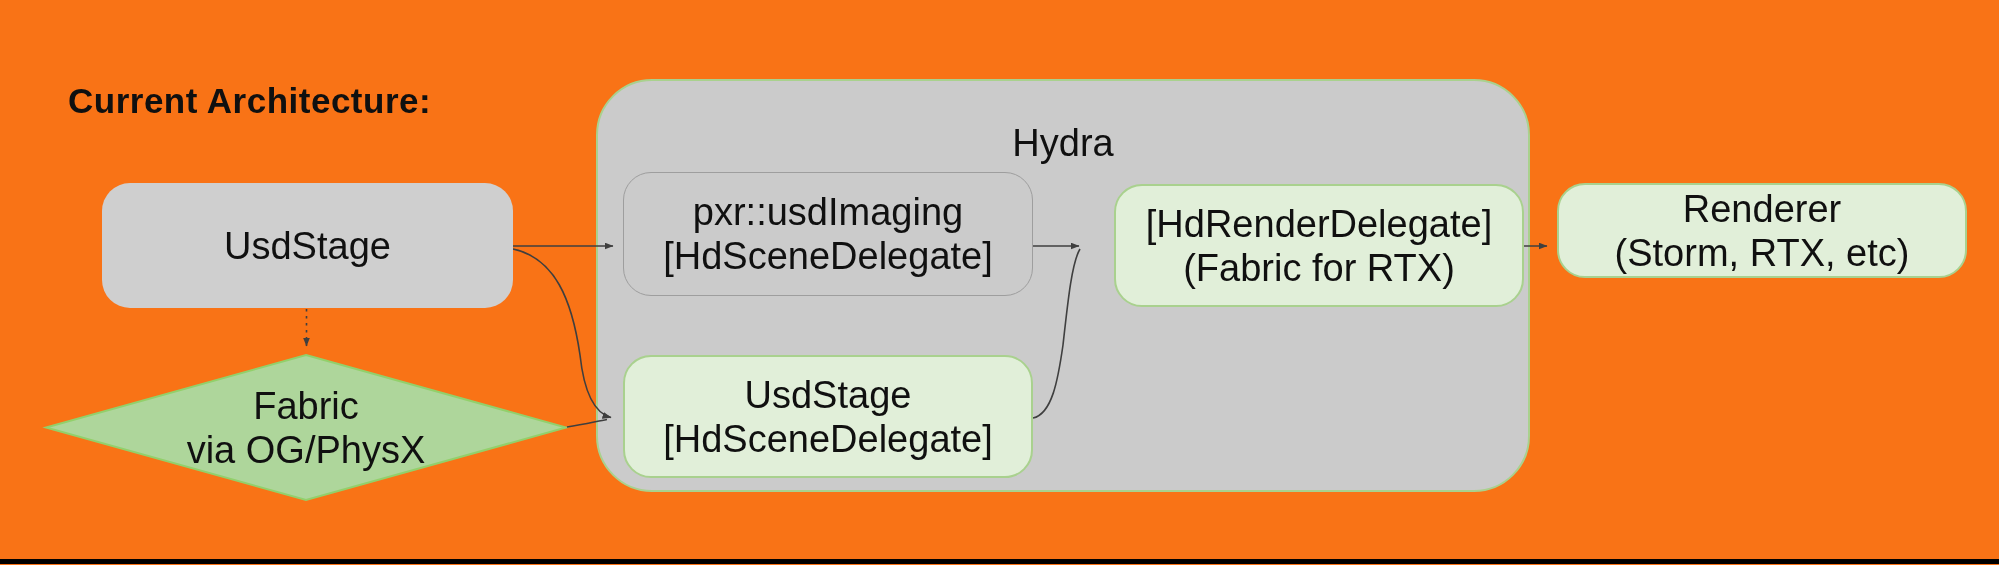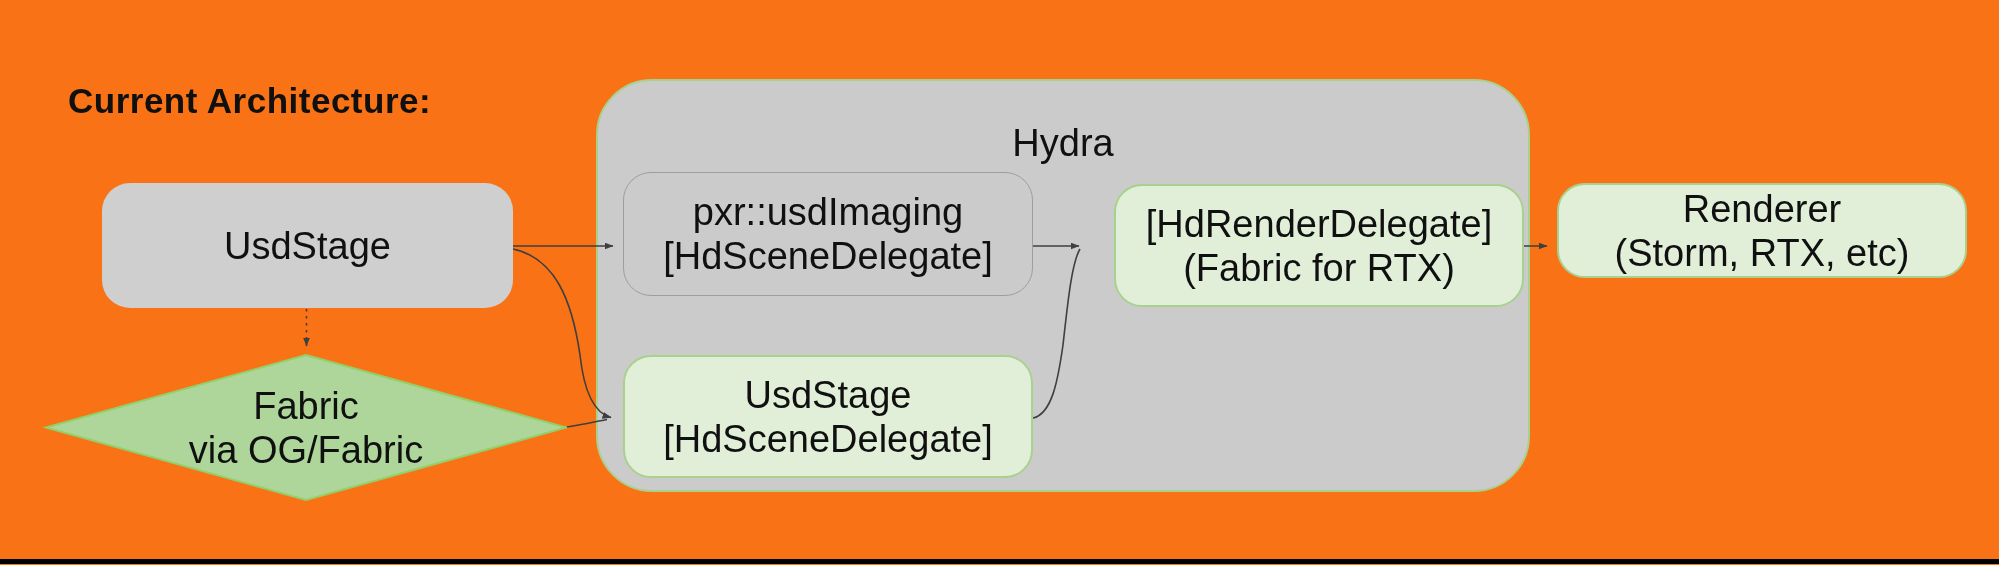--- a/index.html
+++ b/index.html
@@ -94,18 +94,18 @@
     <span>(Fabric for RTX)</span>
   </div>
 
   <div id="renderer" class="node green">
     <span>Renderer</span>
     <span>(Storm, RTX, etc)</span>
   </div>
 
   <div id="fabric" class="node plain">
     <span>Fabric</span>
-    <span>via OG/Fabric</span>
+    <span>via OG/PhysX</span>
   </div>
 
   <div class="bottom-bar"></div>
 
 </div>
 
 </body></html>

